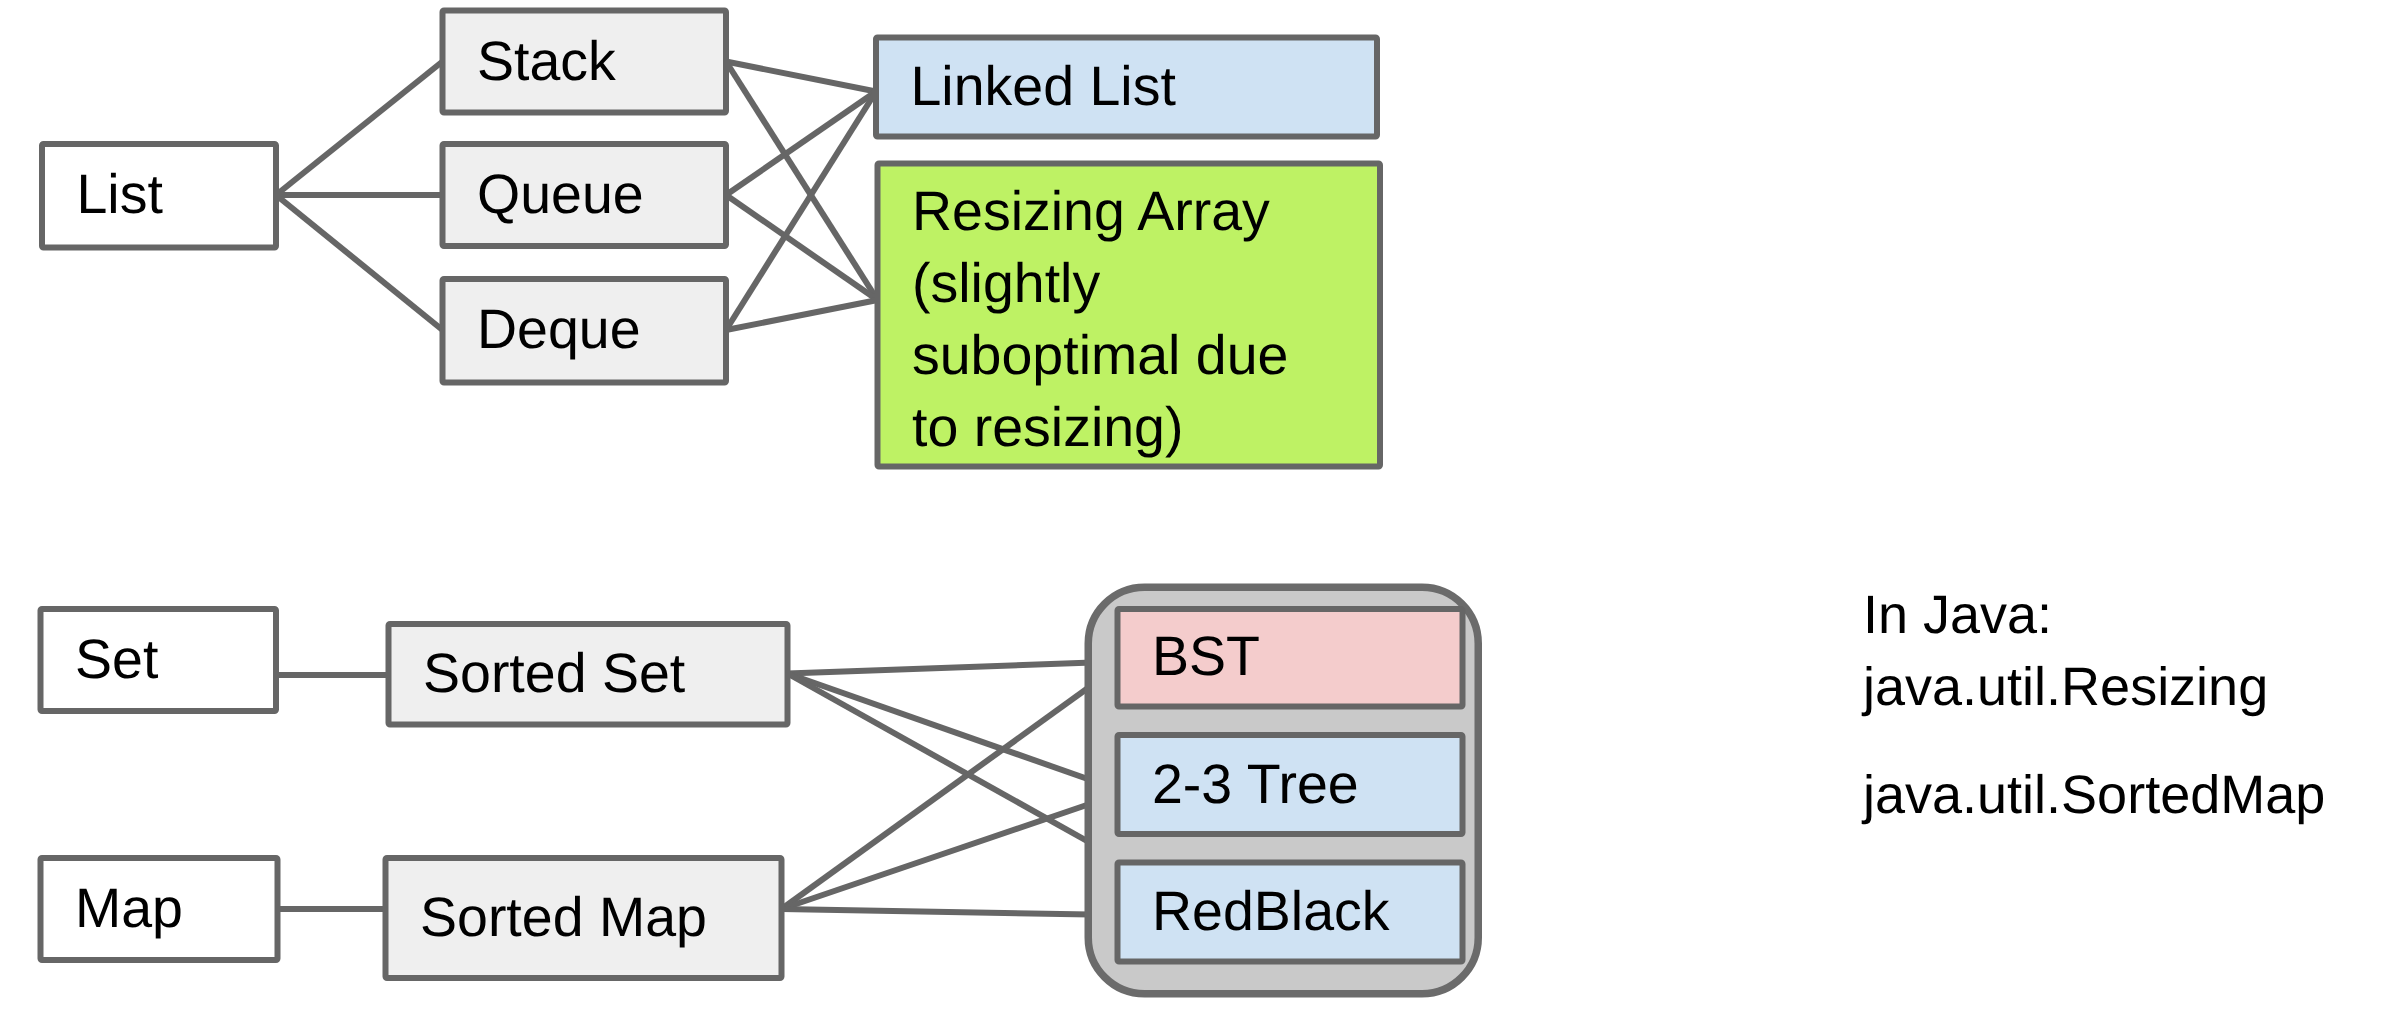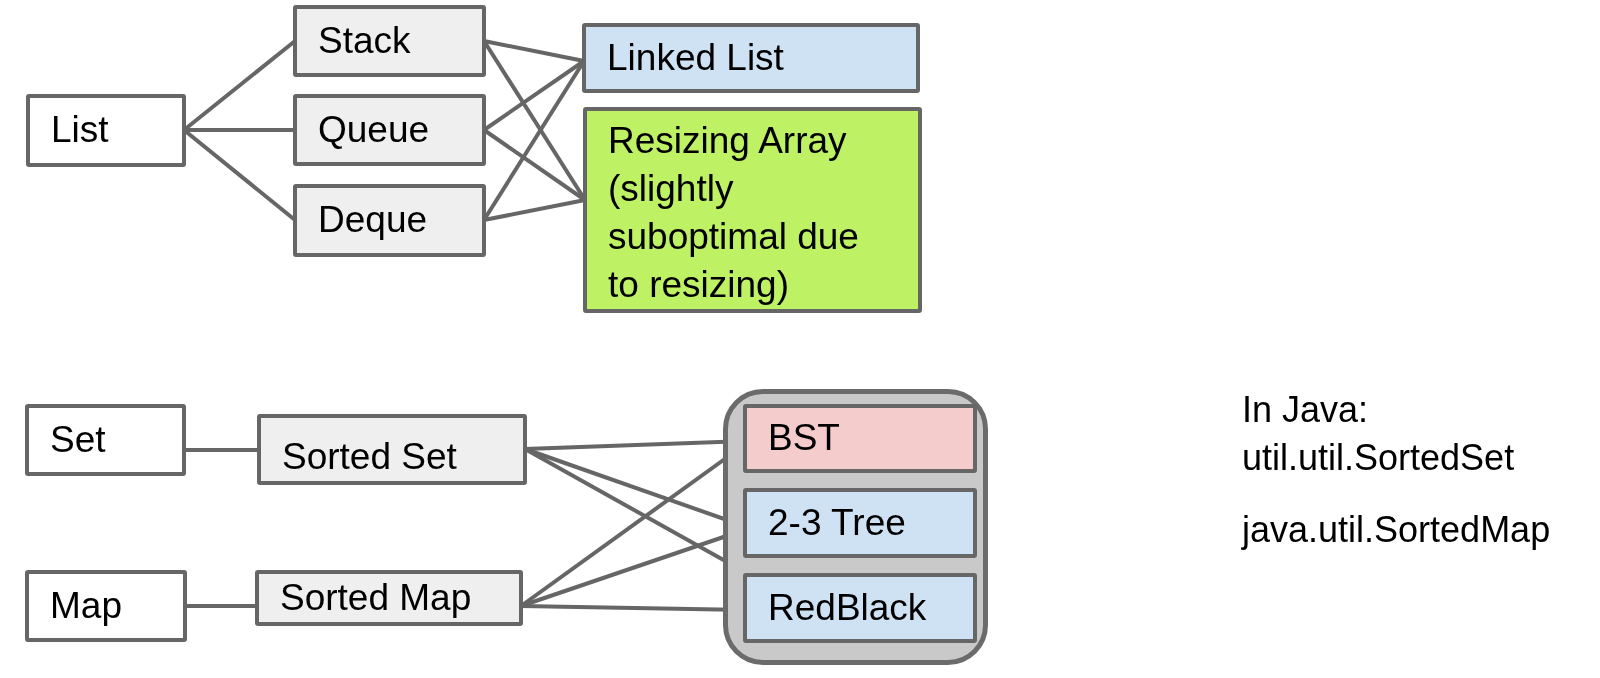--- a/index.html
+++ b/index.html
@@ -43,23 +43,23 @@
     border-radius:40px;
   }
   
   #n-list        { left:26px;  top:94px;  width:160px; height:73px; }
   #n-stack       { left:293px; top:5px;   width:193px; height:72px; }
   #n-queue       { left:293px; top:94px;  width:193px; height:72px; }
   #n-deque       { left:293px; top:184px; width:193px; height:73px; }
   #n-linked-list { left:582px; top:23px;  width:338px; height:70px; }
   #n-resizing    { left:583px; top:107px; width:339px; height:206px; }
   #n-set         { left:25px;  top:404px; width:161px; height:72px; }
-  #n-sorted-set  { left:257px; top:414px; width:270px; height:71px;align-items:flex-end; }
+  #n-sorted-set  { left:257px; top:414px; width:270px; height:71px; }
   #n-map         { left:25px;  top:570px; width:162px; height:72px; }
-  #n-sorted-map  { left:255px; top:570px; width:268px; height:56px; }
+  #n-sorted-map  { left:255px; top:570px; width:268px; height:84px; }
   #n-bst         { left:743px; top:404px; width:234px; height:69px; }
   #n-23tree      { left:743px; top:488px; width:234px; height:70px; }
   #n-redblack    { left:743px; top:573px; width:234px; height:70px; }
   .note {
     position:absolute; left:1242px; top:386px;
     font-size:36px; line-height:48px;
     white-space:nowrap;
   }
   .note .gap-before { margin-top:24px;text-align:center; }
 </style>
@@ -126,17 +126,17 @@
   </div>
   <div class="node fill-light_blue" id="n-23tree">
     <span>2-3 Tree</span>
   </div>
   <div class="node fill-light_blue" id="n-redblack">
     <span>RedBlack</span>
   </div>
 
   <div class="note">
     <div>In Java:</div>
-    <div>util.util.SortedSet</div>
+    <div>java.util.Resizing</div>
     <div class="gap-before">java.util.SortedMap</div>
   </div>
 
 </div>
 
 </body></html>

